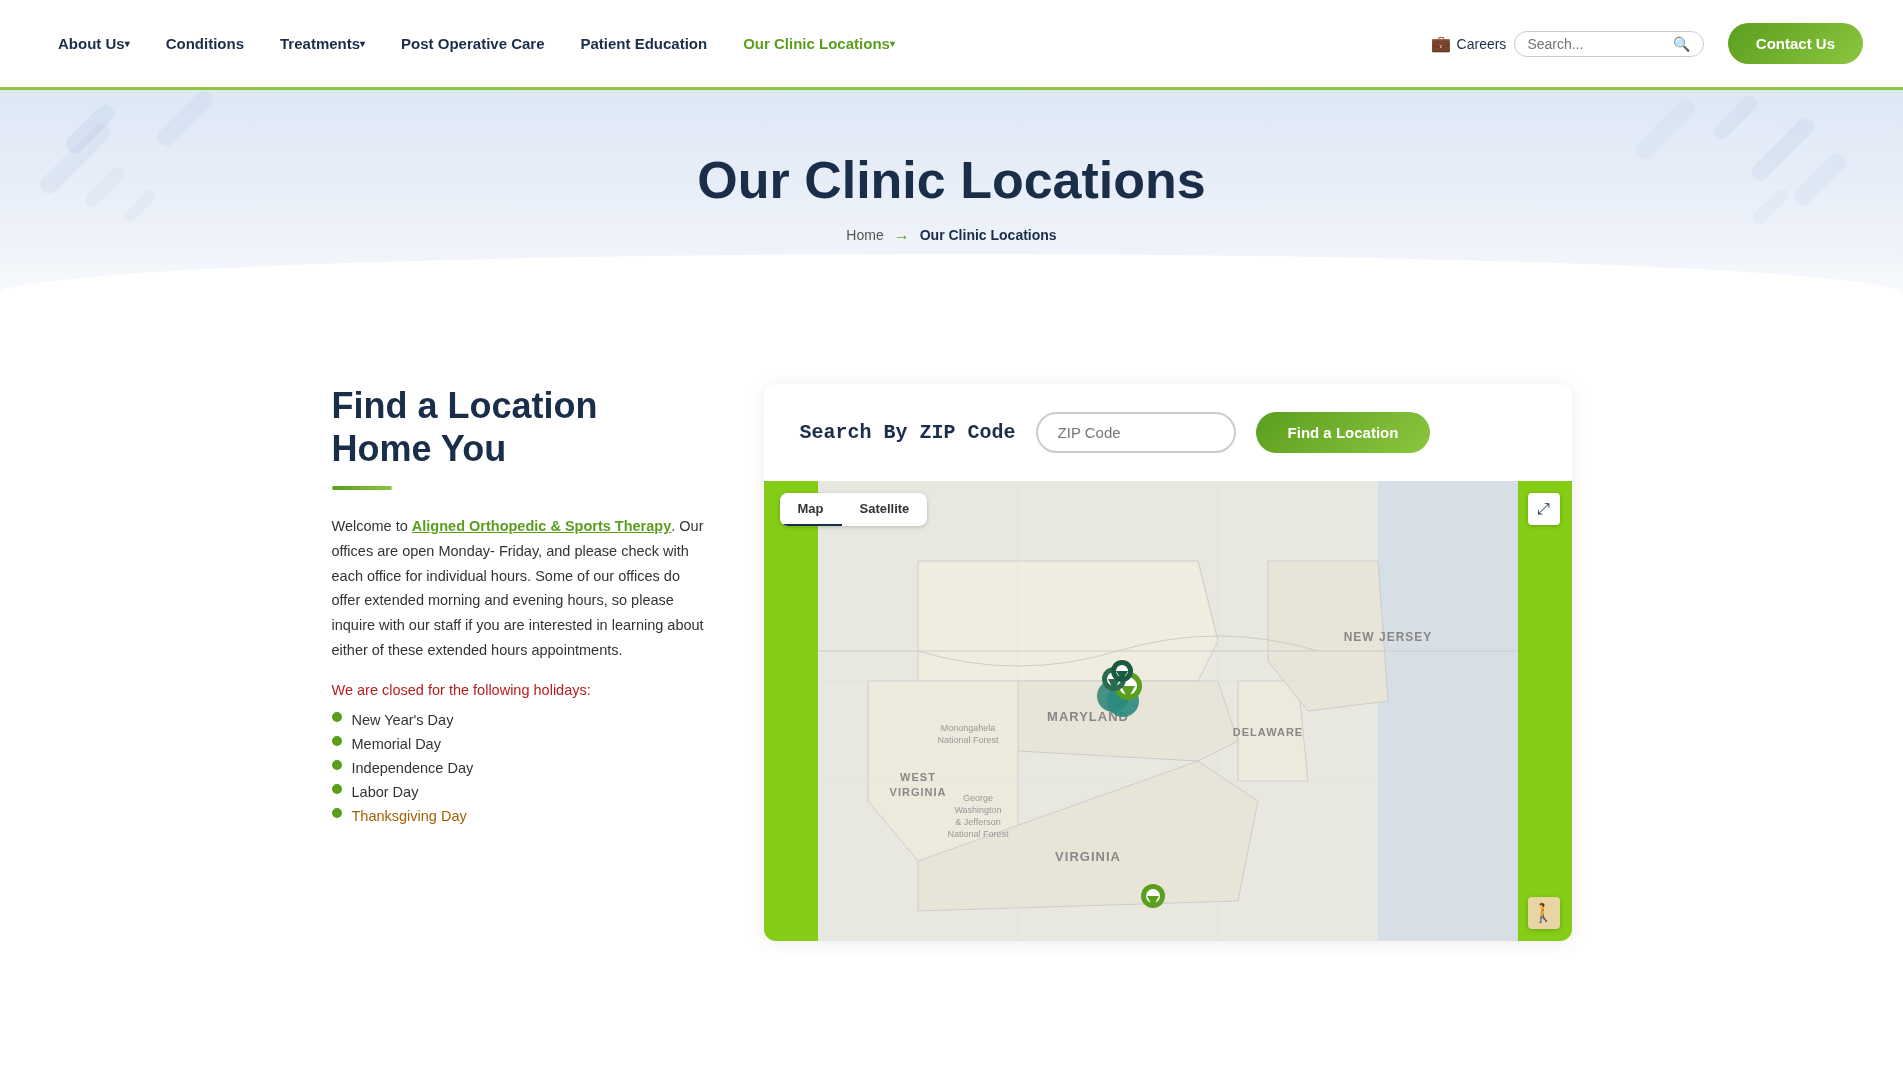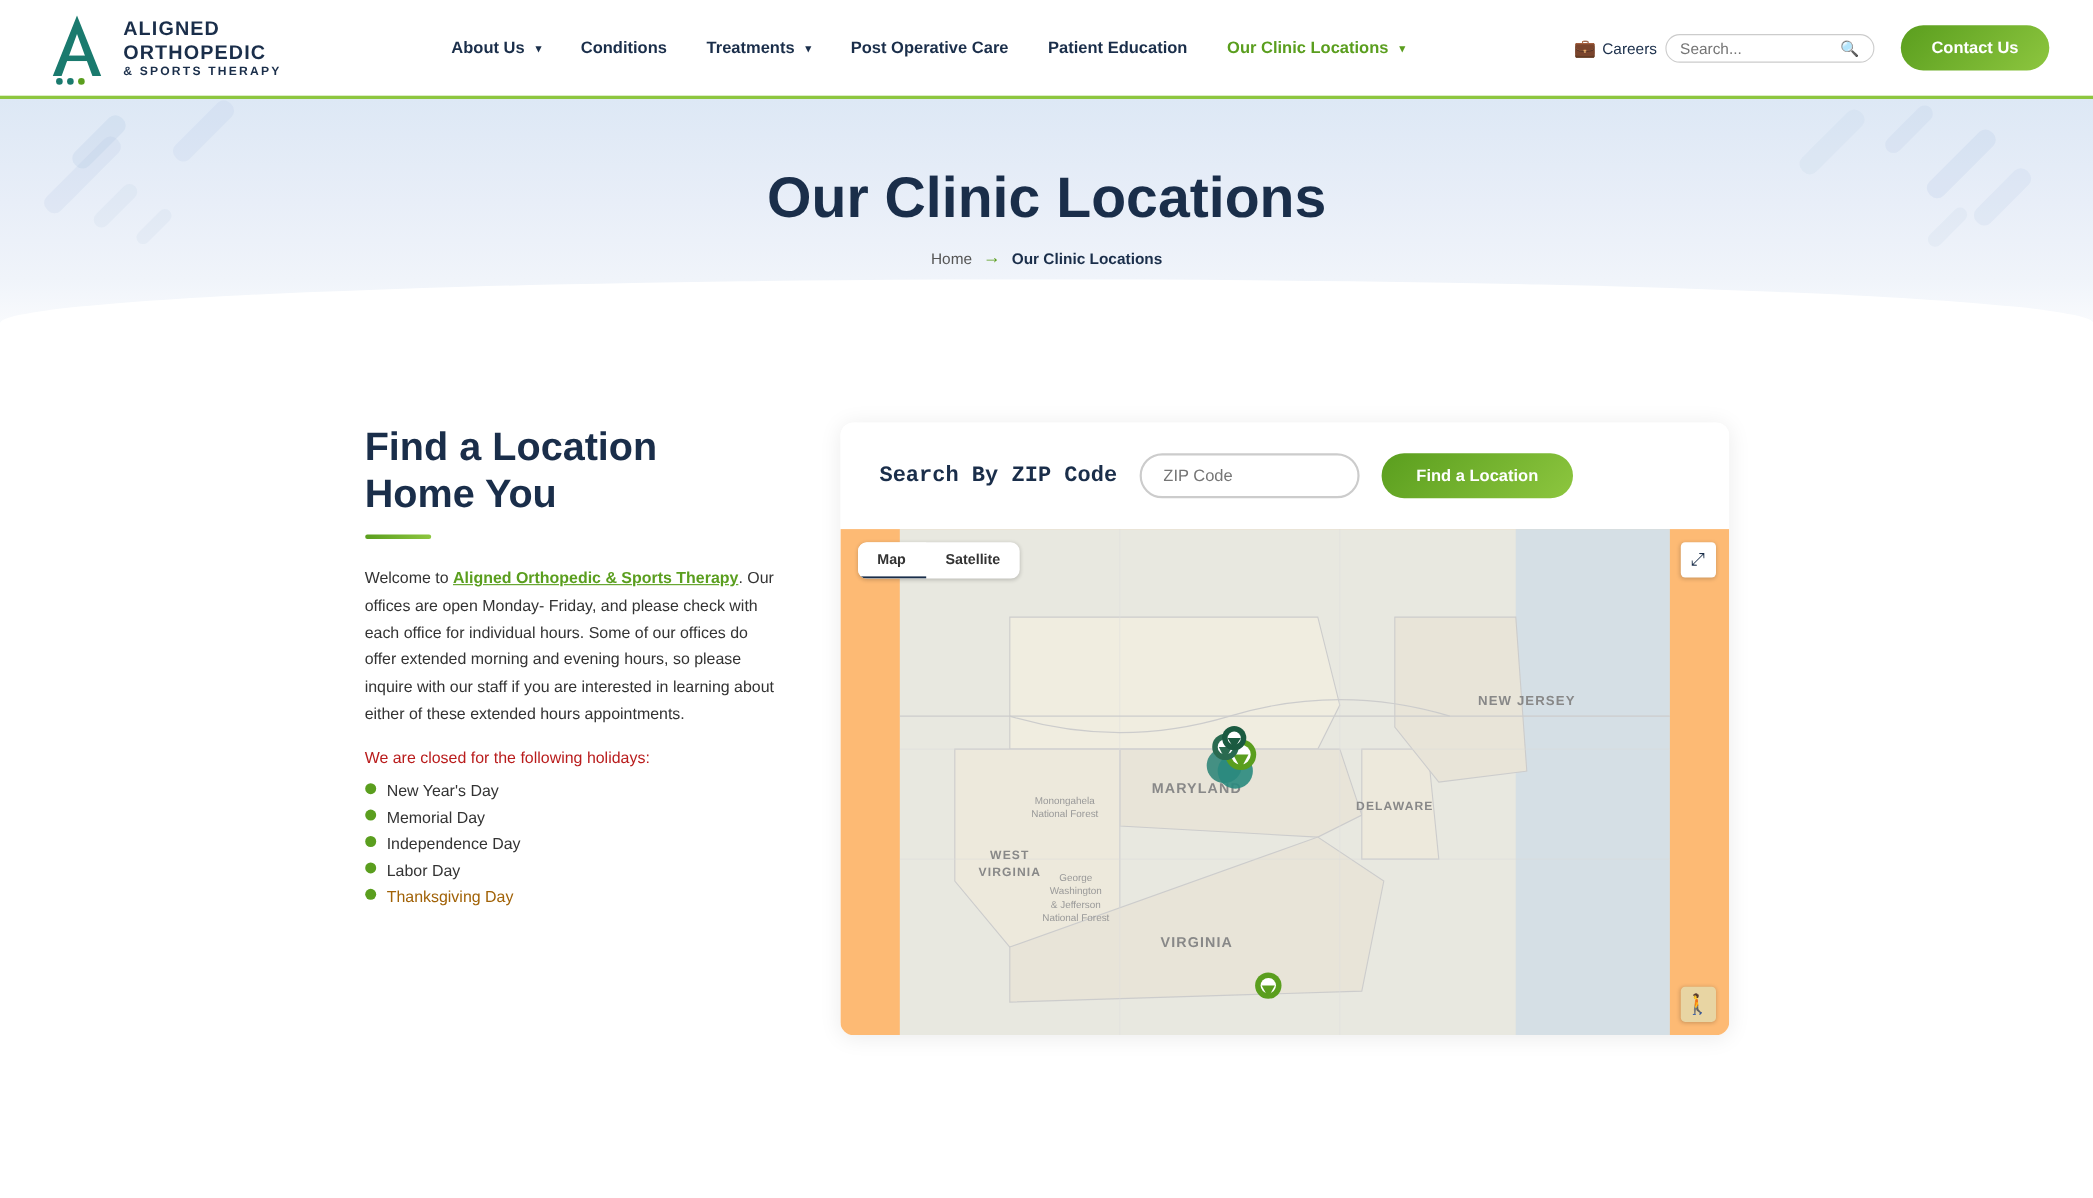--- a/index.html
+++ b/index.html
@@ -82,21 +82,21 @@
     }
     .nav-item {
       padding: 0 18px;
       font-size: 15px;
       font-weight: 600;
       color: #1a2e4a;
       cursor: pointer;
       white-space: nowrap;
       display: flex;
       align-items: center;
-      gap: 10px;
+      gap: 0;
     }
     .nav-item.green {
       color: #5a9e1e;
     }
     .nav-item .chevron {
       font-size: 10px;
     }
     .contact-btn {
       background: linear-gradient(135deg, #5a9e1e, #8dc63f);
       color: #fff;
@@ -269,21 +269,21 @@
       font-size: 15px;
       font-weight: 700;
       cursor: pointer;
       white-space: nowrap;
     }
 
     
     .map-container {
       position: relative;
       height: 460px;
-      background: #fdba74;
+      background: #84cc16;
       overflow: hidden;
     }
     .map-tabs {
       position: absolute;
       top: 12px;
       left: 16px;
       display: flex;
       background: #fff;
       border-radius: 8px;
       overflow: hidden;
@@ -337,34 +337,20 @@
     
     .map-svg {
       width: 100%;
       height: 100%;
     }
   </style>
 </head>
 <body>
 
 <header class="header">
-  <div class="logo-area">
-
-    <svg class="logo-icon" viewBox="0 0 60 70" xmlns="http://www.w3.org/2000/svg">
-      <polygon points="30,5 8,60 16,60 30,22 44,60 52,60" fill="#1a7a6e"></polygon>
-      <line x1="18" y1="44" x2="42" y2="44" stroke="#1a7a6e" stroke-width="5"></line>
-      <circle cx="14" cy="65" r="3" fill="#1a7a6e"></circle>
-      <circle cx="24" cy="65" r="3" fill="#1a7a6e"></circle>
-      <circle cx="34" cy="65" r="3" fill="#5a9e1e"></circle>
-    </svg>
-    <div class="logo-text">
-      <span class="brand-name">ALIGNED<br>ORTHOPEDIC</span>
-      <span class="brand-sub">&amp; SPORTS THERAPY</span>
-    </div>
-  </div>
 
   <nav class="nav">
     <span class="nav-item">
       <span>About Us</span>
       <span class="chevron">▾</span>
     </span>
     <span class="nav-item">
       <span>Conditions</span>
     </span>
     <span class="nav-item">

